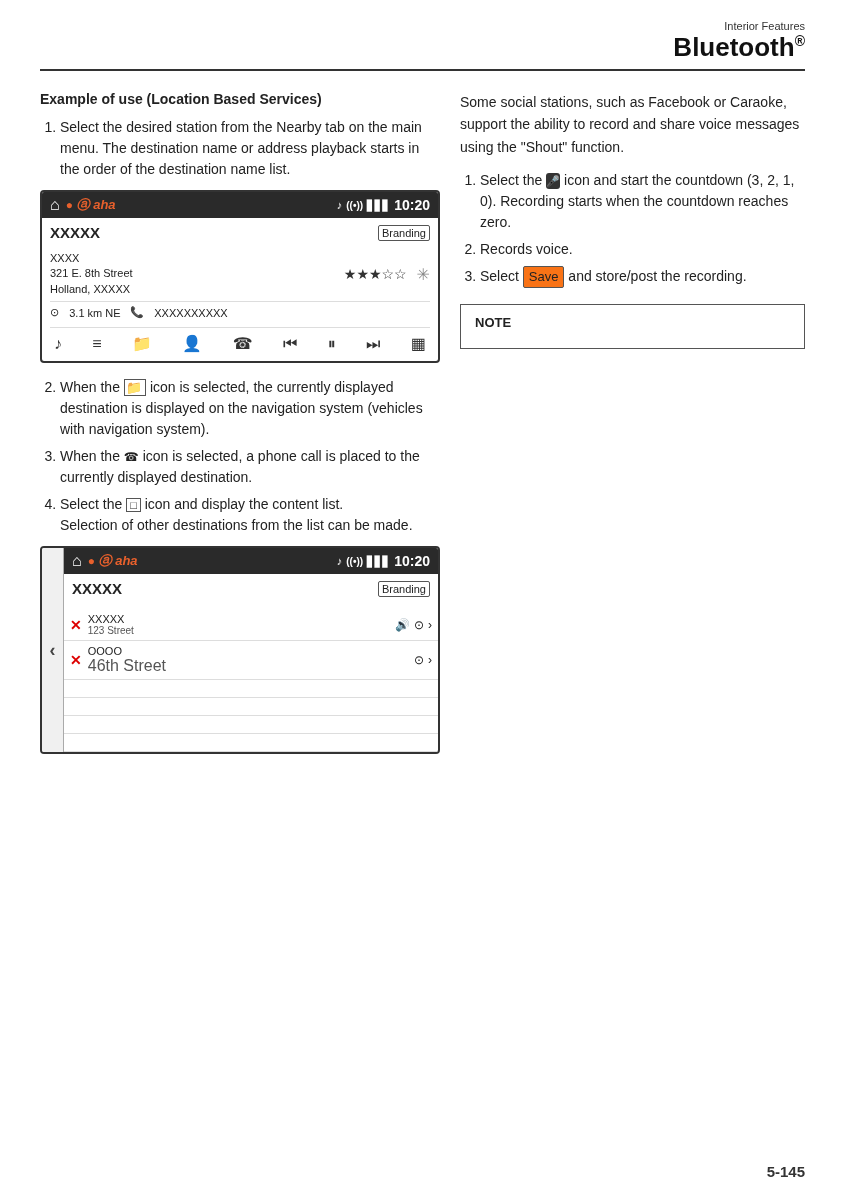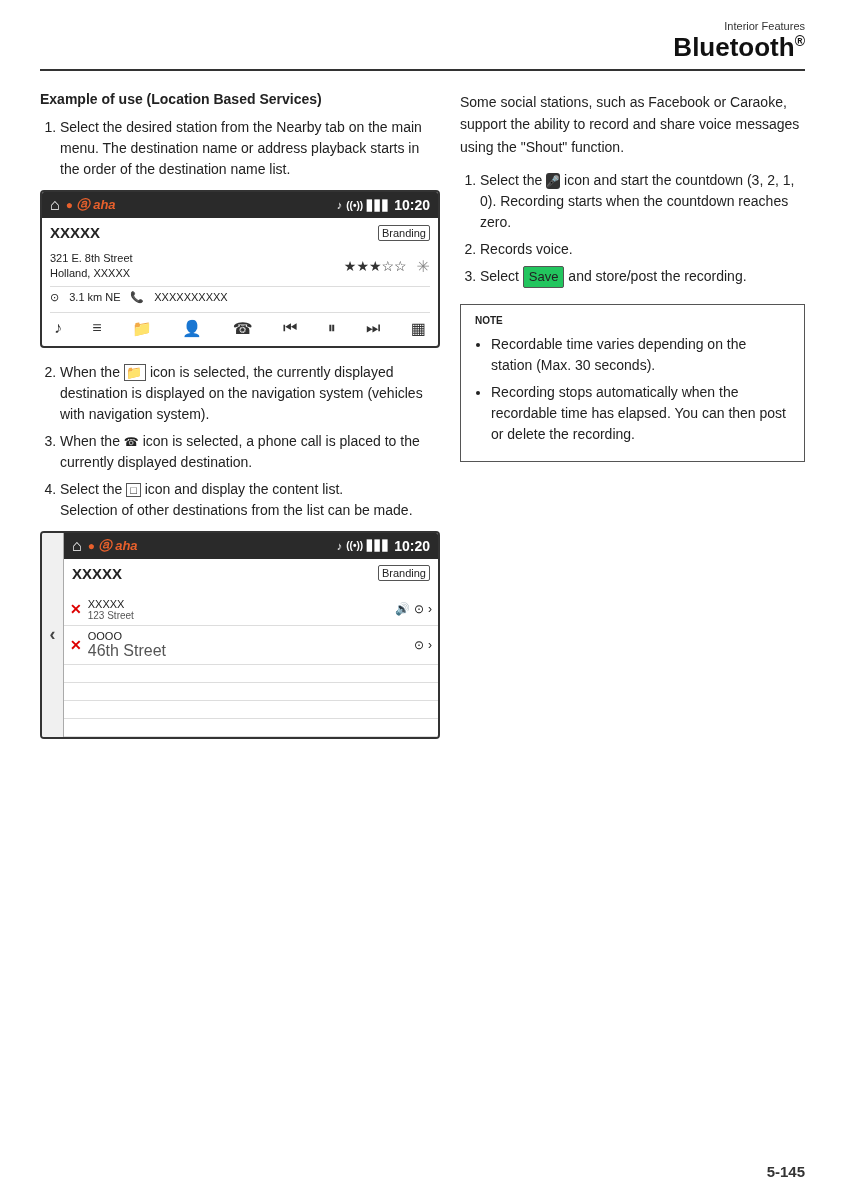--- a/index.html
+++ b/index.html
@@ -216,31 +216,31 @@
       margin-bottom: 12px;
       line-height: 1.6;
     }
     
     .save-btn-inline {
       display: inline-block;
       border: 1px solid #555;
       padding: 0px 5px;
       font-size: 13px;
       border-radius: 2px;
-      background: #22c55e;
+      background: #f97316;
     }
     
     .note-box {
       border: 1px solid #555;
       margin-top: 16px;
       padding: 10px 14px;
     }
     .note-box-title {
       font-weight: bold;
-      font-size: 10px;
+      font-size: 13px;
       margin-bottom: 8px;
     }
     .note-box ul {
       padding-left: 16px;
       list-style: disc;
     }
     .note-box ul li {
       margin-bottom: 6px;
       line-height: 1.5;
     }
@@ -292,20 +292,21 @@
             <span class="time">10:20</span>
           </div>
         </div>
         <div class="device-content">
           <div class="device-title-row">
             <span class="device-title">XXXXX</span>
             <span class="device-branding-btn">Branding</span>
           </div>
           <div class="device-info-row">
             <div class="device-info-left">
+              <div>XXXX</div>
               <div>321 E. 8th Street</div>
               <div>Holland, XXXXX</div>
             </div>
             <span class="device-stars">★★★☆☆</span>
             <span class="device-spinner">✳</span>
           </div>
           <div class="device-location-row">
             <span>⊙</span>
             <span>3.1 km NE</span>
             <span>📞</span>
@@ -404,28 +405,20 @@
         <li>
           <span>Records voice.</span>
         </li>
         <li>
           <span>Select <span class="save-btn-inline">Save</span> and store/post the recording.</span>
         </li>
       </ol>
 
       <div class="note-box">
         <div class="note-box-title">NOTE</div>
-        <ul>
-          <li>
-            <span>Recordable time varies depending on the station (Max. 30 seconds).</span>
-          </li>
-          <li>
-            <span>Recording stops automatically when the recordable time has elapsed. You can then post or delete the recording.</span>
-          </li>
-        </ul>
       </div>
 
     </div>
 
   </div>
 
   <div class="footer">5-145</div>
 
 </div>
 

